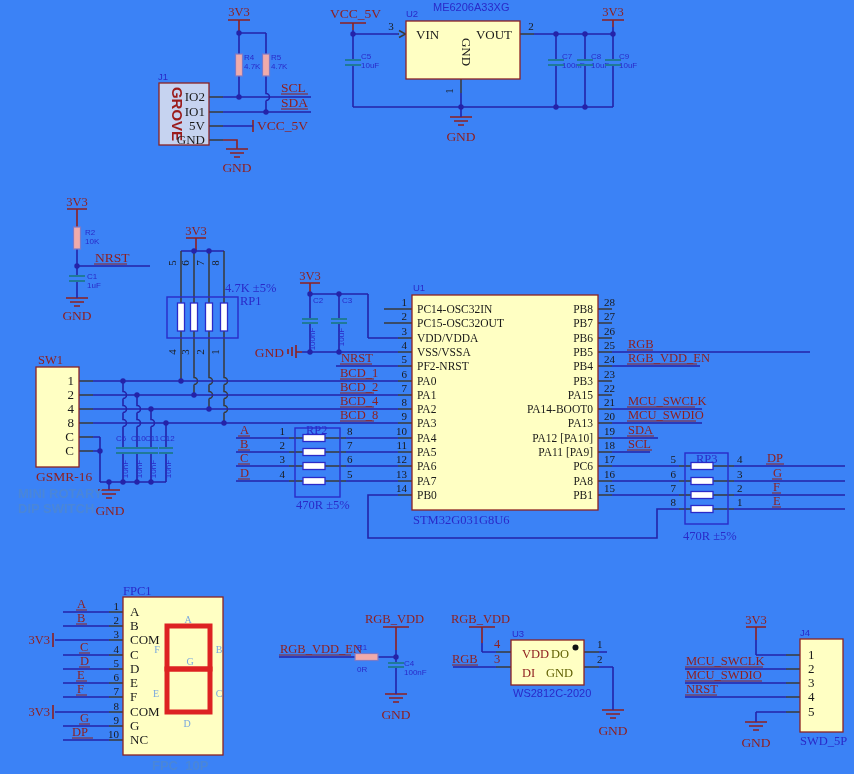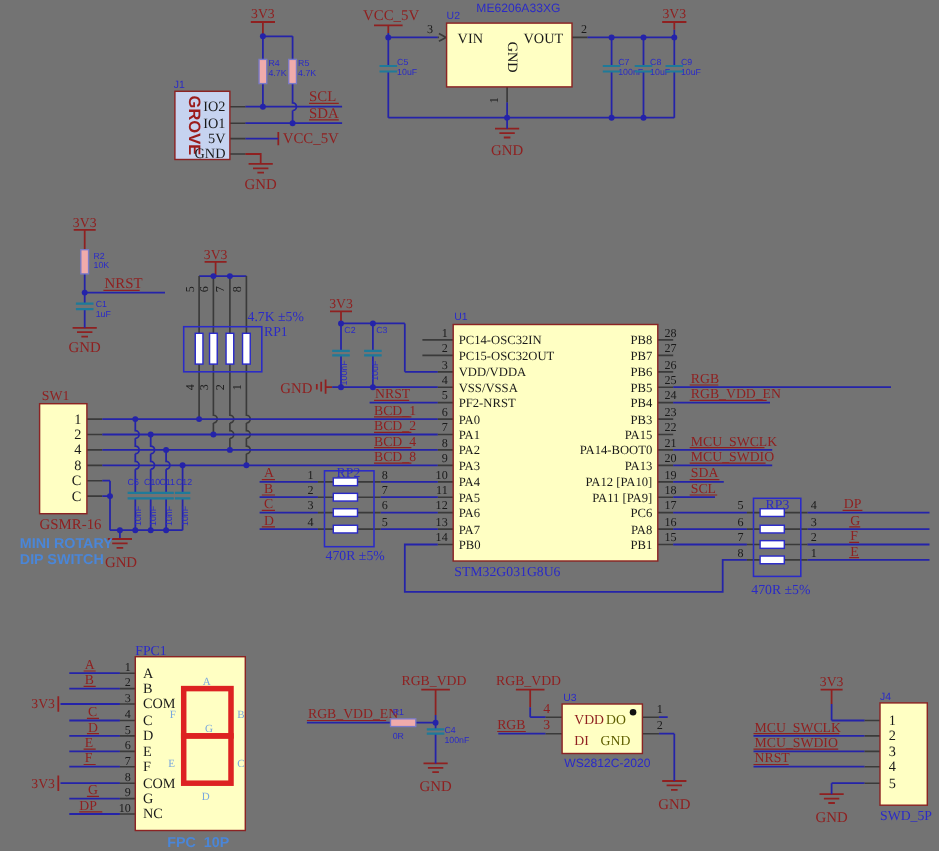--- a/index.html
+++ b/index.html
@@ -1,16 +1,16 @@
 <!DOCTYPE html>
 <html><head>
 <meta charset="utf-8">
 <style>
   html,body{margin:0;padding:0;background:#FFFEF9;}
-  #canvas{position:relative;width:854px;height:774px;background:#737373;overflow:hidden;}
+  #canvas{position:relative;width:854px;height:774px;background:#3b82f6;overflow:hidden;}
   svg{display:block;}
   text{white-space:pre;}
   .w{stroke:#2423A9;stroke-width:1.6;fill:none;}
   .p{stroke:#3A3A3A;stroke-width:1.5;fill:none;}
   .comp{fill:#FFFFC3;stroke:#8B2323;stroke-width:1.3;}
   .grovebox{fill:#C6D3F0;stroke:#8B2323;stroke-width:1.3;}
   .bluebox{fill:none;stroke:#2A2AC8;stroke-width:1.4;}
   .rbody{fill:#FFFFFF;stroke:#2A2AC8;stroke-width:1.3;}
   .res{fill:#F0ABAB;stroke:#7A7AC8;stroke-width:1.2;}
   .cap{stroke:#1F7A99;stroke-width:2;fill:none;}

